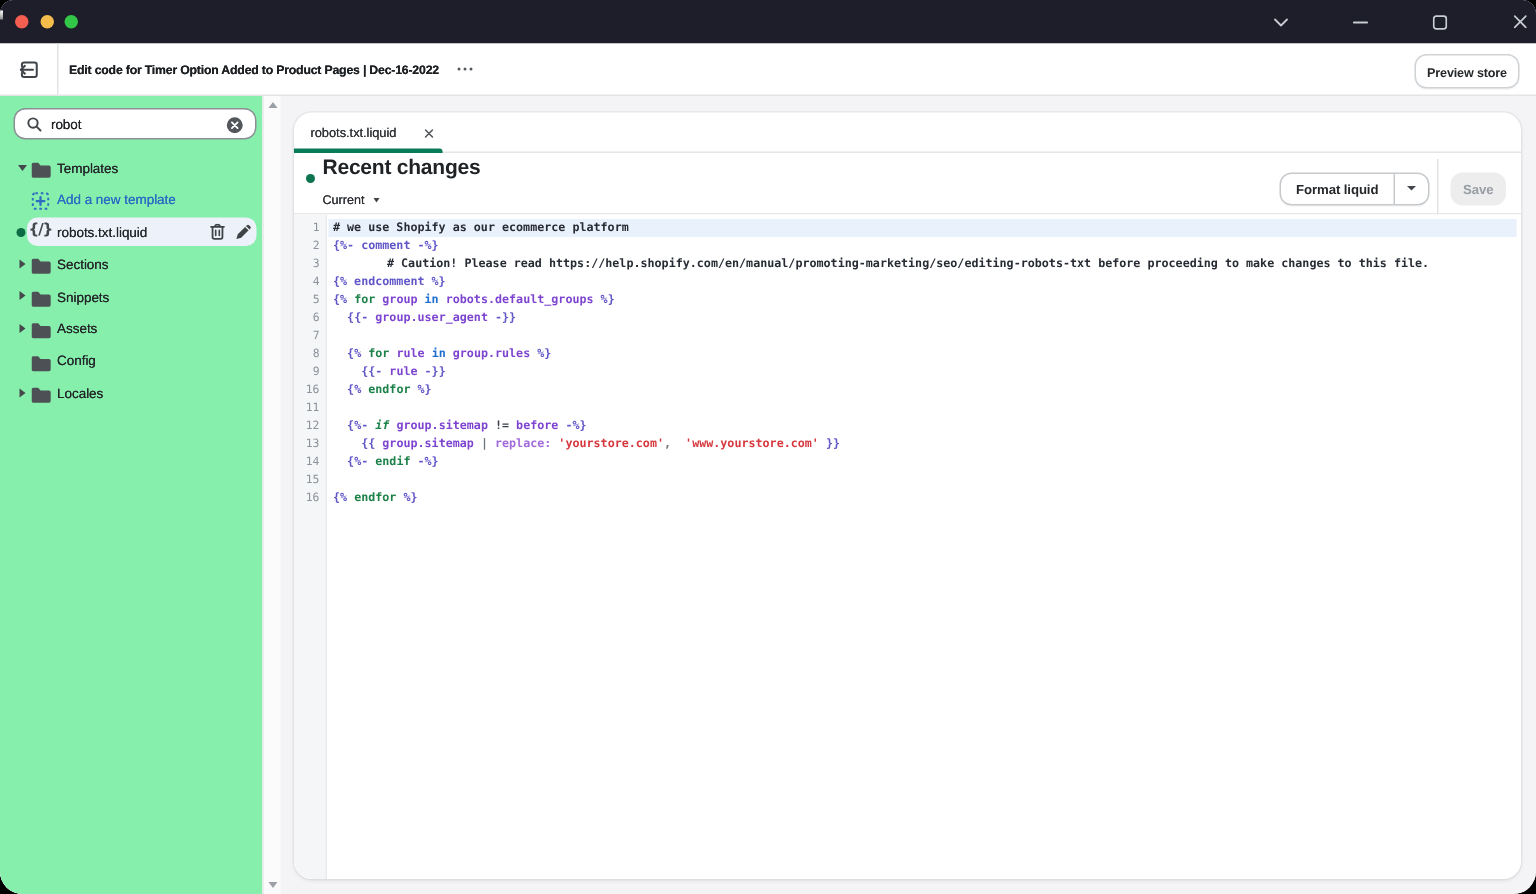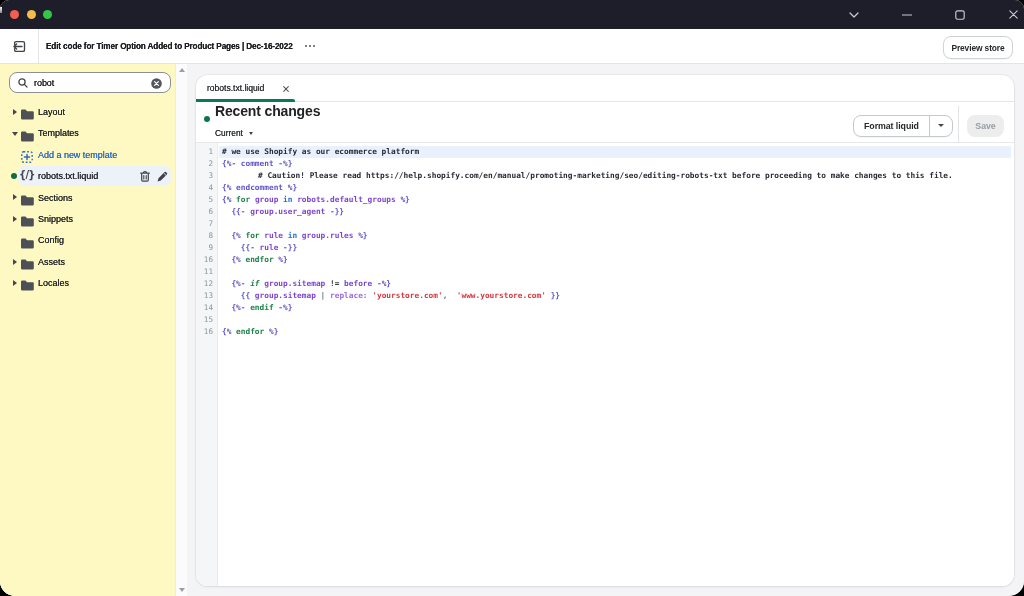--- a/index.html
+++ b/index.html
@@ -14,21 +14,21 @@
   
   .appheader { position:absolute; left:0; top:29px; width:1024px; height:35px; background:#fff; border-bottom:1px solid #e2e4e6; }
   .collapse-btn { position:absolute; left:0; top:0; width:38px; height:34px; display:flex; align-items:center; justify-content:center; }
   .hdr-vdiv { position:absolute; left:38px; top:0; width:1px; height:34px; background:#e2e4e6; }
   .hdr-title { position:absolute; left:46px; top:0; height:34px; display:flex; align-items:center; font-size:8.2px; font-weight:700; letter-spacing:-0.13px; color:#1d2023; text-shadow:0 0 .3px #1d2023; }
   .dots-menu { position:absolute; left:302px; top:0; height:34px; width:16px; display:flex; align-items:center; justify-content:center; gap:1.6px; }
   .dots-menu i { width:2px; height:2px; border-radius:50%; background:#55585c; display:block; }
   .preview-btn { position:absolute; right:11px; top:7px; height:23px; width:70px; justify-content:center; padding:0; background:#fff; border:1px solid #d0d3d6; border-radius:8px; display:flex; align-items:center; font-size:8.4px; font-weight:700; letter-spacing:-0.1px; color:#25282b; box-shadow:0 1px 0 rgba(0,0,0,.04); }
   
   .appbody { position:absolute; left:0; top:64px; width:1024px; height:532px; background:#f4f4f6; }
-  .sidebar { position:absolute; left:0; top:0; width:175px; height:532px; background:#fef9c3; }
+  .sidebar { position:absolute; left:0; top:0; width:175px; height:532px; background:#86efac; }
   .sbscroll { position:absolute; left:175px; top:0; width:12px; height:532px; background:#fbfbfc; border-left:1px solid #ececee; }
   .sb-arrow-up { position:absolute; left:3px; top:4px; width:0; height:0; border-left:3.2px solid transparent; border-right:3.2px solid transparent; border-bottom:4px solid #9aa0a6; }
   .sb-arrow-dn { position:absolute; left:3px; bottom:4px; width:0; height:0; border-left:3.2px solid transparent; border-right:3.2px solid transparent; border-top:4px solid #9aa0a6; }
   
   .searchbox { position:absolute; left:9px; top:8px; width:162px; height:21px; border:1px solid #8b9095; border-radius:8px; background:#fff; display:flex; align-items:center; }
   .search-icon { margin-left:7px; display:block; }
   .search-text { margin-left:5px; font-size:9px; font-weight:400; color:#202325; text-shadow:0 0 .35px #202325; letter-spacing:-0.05px; }
   .clear-btn { position:absolute; right:8px; top:4.5px; width:11px; height:11px; }
   
   .tree { position:absolute; left:0; top:37.3px; width:175px; }
@@ -126,27 +126,20 @@
             <circle cx="5" cy="5" r="3.1" fill="none" stroke="#42474c" stroke-width="1.3"></circle>
             <path d="M7.4 7.4 L10 10" stroke="#42474c" stroke-width="1.3" stroke-linecap="round"></path>
           </svg>
         <span class="search-text">robot</span>
         <svg class="clear-btn" width="11" height="11" viewBox="0 0 11 11">
             <circle cx="5.5" cy="5.5" r="5.3" fill="#53575b"></circle>
             <path d="M3.6 3.6 L7.4 7.4 M7.4 3.6 L3.6 7.4" stroke="#fff" stroke-width="1.2" stroke-linecap="round"></path>
           </svg>
       </div>
       <div class="tree" id="tree">
-          <div class="trow">
-            <span class="caret-r"></span>
-            <span class="t-icon"><svg width="13" height="11" viewBox="0 0 13 11">
-                <path d="M0 1.7 Q0 0.5 1.2 0.5 H4.5 L6 2.3 H11.6 Q12.8 2.3 12.8 3.5 V9.3 Q12.8 10.5 11.6 10.5 H1.2 Q0 10.5 0 9.3 Z" fill="#4d5156"></path>
-              </svg></span>
-            <span class="t-label">Layout</span>
-          </div>
           <div class="trow">
             <span class="caret-d"></span>
             <span class="t-icon"><svg width="13" height="11" viewBox="0 0 13 11">
                 <path d="M0 1.7 Q0 0.5 1.2 0.5 H4.5 L6 2.3 H11.6 Q12.8 2.3 12.8 3.5 V9.3 Q12.8 10.5 11.6 10.5 H1.2 Q0 10.5 0 9.3 Z" fill="#4d5156"></path>
               </svg></span>
             <span class="t-label">Templates</span>
           </div>
           <div class="trow">
             <span class="t-icon" style="top:4.5px"><svg width="12" height="12" viewBox="0 0 12 12">
                 <rect x="0.8" y="0.8" width="10.4" height="10.4" rx="1.8" fill="none" stroke="#2e6cc2" stroke-width="1.4" stroke-dasharray="1.7 1.9"></rect>
@@ -184,31 +177,31 @@
             <span class="t-label">Sections</span>
           </div>
           <div class="trow">
             <span class="caret-r"></span>
             <span class="t-icon"><svg width="13" height="11" viewBox="0 0 13 11">
                 <path d="M0 1.7 Q0 0.5 1.2 0.5 H4.5 L6 2.3 H11.6 Q12.8 2.3 12.8 3.5 V9.3 Q12.8 10.5 11.6 10.5 H1.2 Q0 10.5 0 9.3 Z" fill="#4d5156"></path>
               </svg></span>
             <span class="t-label">Snippets</span>
           </div>
           <div class="trow">
+            <span class="caret-r"></span>
+            <span class="t-icon"><svg width="13" height="11" viewBox="0 0 13 11">
+                <path d="M0 1.7 Q0 0.5 1.2 0.5 H4.5 L6 2.3 H11.6 Q12.8 2.3 12.8 3.5 V9.3 Q12.8 10.5 11.6 10.5 H1.2 Q0 10.5 0 9.3 Z" fill="#4d5156"></path>
+              </svg></span>
+            <span class="t-label">Assets</span>
+          </div>
+          <div class="trow">
             <span class="t-icon"><svg width="13" height="11" viewBox="0 0 13 11">
                 <path d="M0 1.7 Q0 0.5 1.2 0.5 H4.5 L6 2.3 H11.6 Q12.8 2.3 12.8 3.5 V9.3 Q12.8 10.5 11.6 10.5 H1.2 Q0 10.5 0 9.3 Z" fill="#4d5156"></path>
               </svg></span>
             <span class="t-label">Config</span>
-          </div>
-          <div class="trow">
-            <span class="caret-r"></span>
-            <span class="t-icon"><svg width="13" height="11" viewBox="0 0 13 11">
-                <path d="M0 1.7 Q0 0.5 1.2 0.5 H4.5 L6 2.3 H11.6 Q12.8 2.3 12.8 3.5 V9.3 Q12.8 10.5 11.6 10.5 H1.2 Q0 10.5 0 9.3 Z" fill="#4d5156"></path>
-              </svg></span>
-            <span class="t-label">Assets</span>
           </div>
           <div class="trow">
             <span class="caret-r"></span>
             <span class="t-icon"><svg width="13" height="11" viewBox="0 0 13 11">
                 <path d="M0 1.7 Q0 0.5 1.2 0.5 H4.5 L6 2.3 H11.6 Q12.8 2.3 12.8 3.5 V9.3 Q12.8 10.5 11.6 10.5 H1.2 Q0 10.5 0 9.3 Z" fill="#4d5156"></path>
               </svg></span>
             <span class="t-label">Locales</span>
           </div>
         </div>
     </div>

